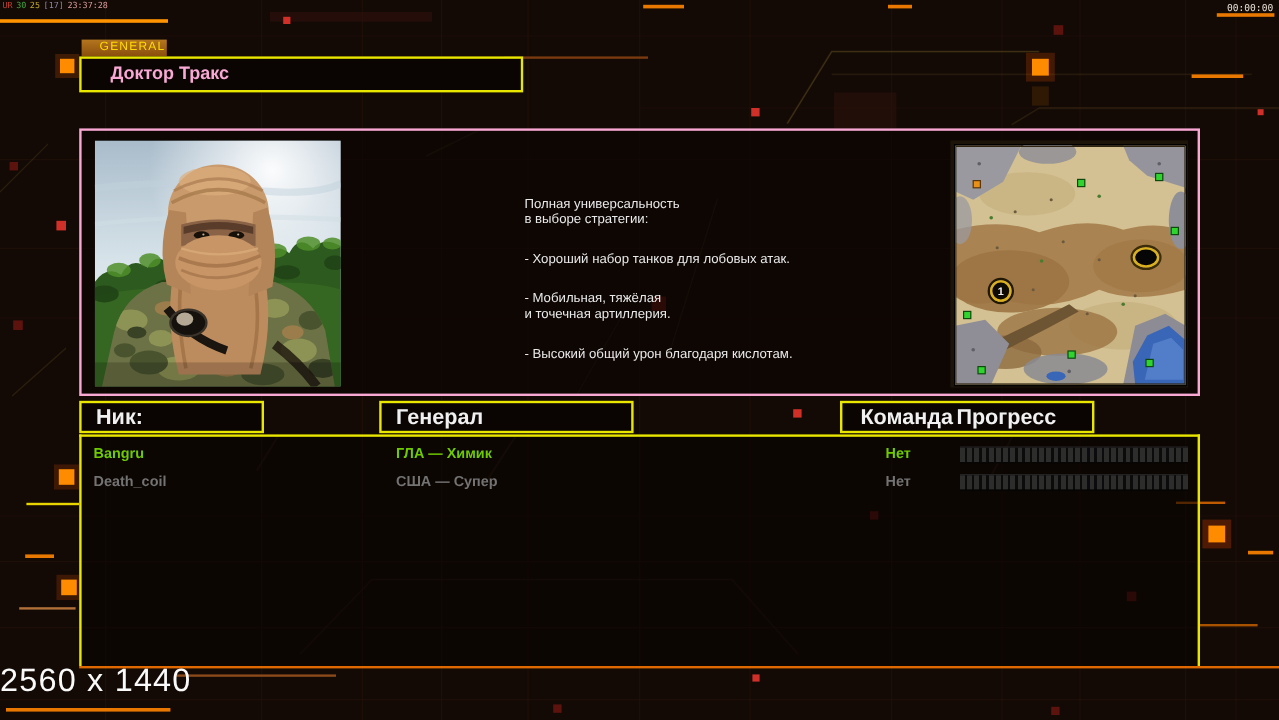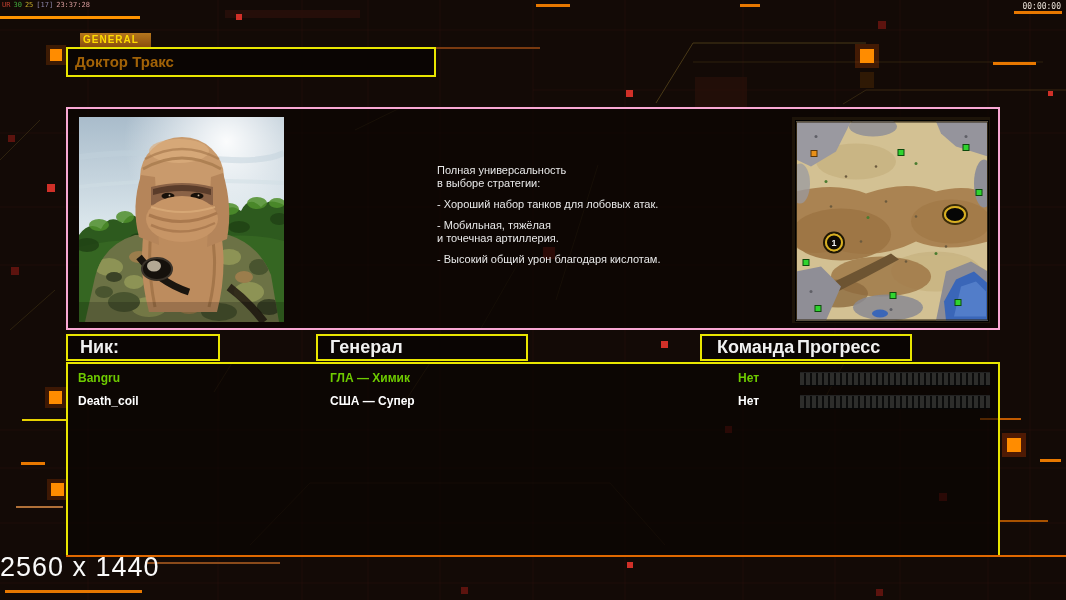--- a/index.html
+++ b/index.html
@@ -10,59 +10,59 @@
     -webkit-font-smoothing:antialiased;
   }
   #decor{position:absolute;left:0;top:0;z-index:1;}
   
   .debug{position:absolute;left:2px;top:1px;z-index:4;font-family:"DejaVu Sans Mono",monospace;font-size:7px;letter-spacing:0;white-space:nowrap;}
   .debug span{margin-right:3px;}
   .d-ur{color:#c04030}.d-a{color:#40a83c}.d-b{color:#c0a828}.d-c{color:#8a84a8}.d-t{color:#d89c9c}
   .timer{position:absolute;right:5px;top:2px;z-index:4;font-family:"DejaVu Sans Mono",monospace;font-size:8px;color:#e8e0d6;}
   
   .gen-tab{
-    position:absolute;left:80px;top:33px;width:71px;height:14px;z-index:3;
+    position:absolute;left:68px;top:33px;width:71px;height:14px;z-index:3;
     background:linear-gradient(#b4761e,#8a4e0c);
-    color:#ffdc00;font-size:10px;font-weight:bold;letter-spacing:1px;
-    line-height:14px;padding-left:3px;box-sizing:border-box;
+    color:#ffdc00;font-size:10px;font-weight:normal;letter-spacing:1px;
+    line-height:14px;padding-left:15px;box-sizing:border-box;
   }
   
   .title-box{
     position:absolute;left:66px;top:47px;width:370px;height:30px;z-index:3;
     border:2px solid #e9e600;background:#0a0503;box-sizing:border-box;
-    color:#a16207;font-size:15px;font-weight:bold;line-height:26px;padding-left:7px;
+    color:#f9a8d4;font-size:15px;font-weight:bold;line-height:26px;padding-left:24px;
   }
   
   .main-panel{
     position:absolute;left:66px;top:107px;width:934px;height:223px;z-index:2;
     border:2px solid #f9a8d4;background:rgba(9,4,2,0.58);box-sizing:border-box;
   }
   .portrait{position:absolute;left:11px;top:8px;width:205px;height:205px;background:#000;}
   .desc{position:absolute;left:369px;top:55px;width:285px;color:#e9e9e9;font-size:11px;line-height:13px;}
-  .desc .mt{margin-top:8px;}
+  .desc .mt{margin-top:20px;}
   .map-box{position:absolute;left:724px;top:8px;width:198px;height:206px;background:#1d1409;box-sizing:border-box;padding:3px;}
   .map-box svg{display:block;border:1px solid #000;}
   
   .hdr{
     position:absolute;top:334px;height:27px;z-index:3;border:2px solid #e9e600;background:#0a0503;
     box-sizing:border-box;color:#f0f0f0;font-size:18px;font-weight:bold;line-height:23px;
   }
   .hdr-nick{left:66px;width:154px;padding-left:12px;}
   .hdr-gen{left:316px;width:212px;padding-left:12px;}
   .hdr-tp{left:700px;width:212px;}
   .hdr-tp .h-team{position:absolute;left:15px;}
   .hdr-tp .h-prog{position:absolute;left:95px;}
   
   .list-panel{
     position:absolute;left:66px;top:362px;width:934px;height:193px;z-index:2;
     border:2px solid #e9e600;border-bottom:none;background:rgba(9,4,2,0.6);box-sizing:border-box;
   }
   .player-row{position:absolute;left:0;width:100%;height:22px;font-size:12px;font-weight:bold;}
   .row-0{top:4px;}  .row-1{top:27px;}
-  .row-g{color:#6ecb00;} .row-r{color:#ffffff;}
+  .row-g{color:#6ecb00;} .row-r{color:#737373;}
   .c-nick{position:absolute;left:10px;top:3px;}
   .c-gen{position:absolute;left:262px;top:3px;}
   .c-team{position:absolute;left:670px;top:3px;}
   .pbar{
     position:absolute;left:732px;top:4px;width:190px;height:12px;
     background:repeating-linear-gradient(90deg,#2d2d2b 0px,#2d2d2b 4px,#0b0b0b 4px,#0b0b0b 6px);
     border-top:1px solid #222;border-bottom:1px solid #060606;
   }
   .pfill{height:100%;background:#7ab32a;width:0%;}
   .bottom-line{position:absolute;left:66px;top:555px;width:1000px;height:2px;background:#e06800;z-index:3;}

